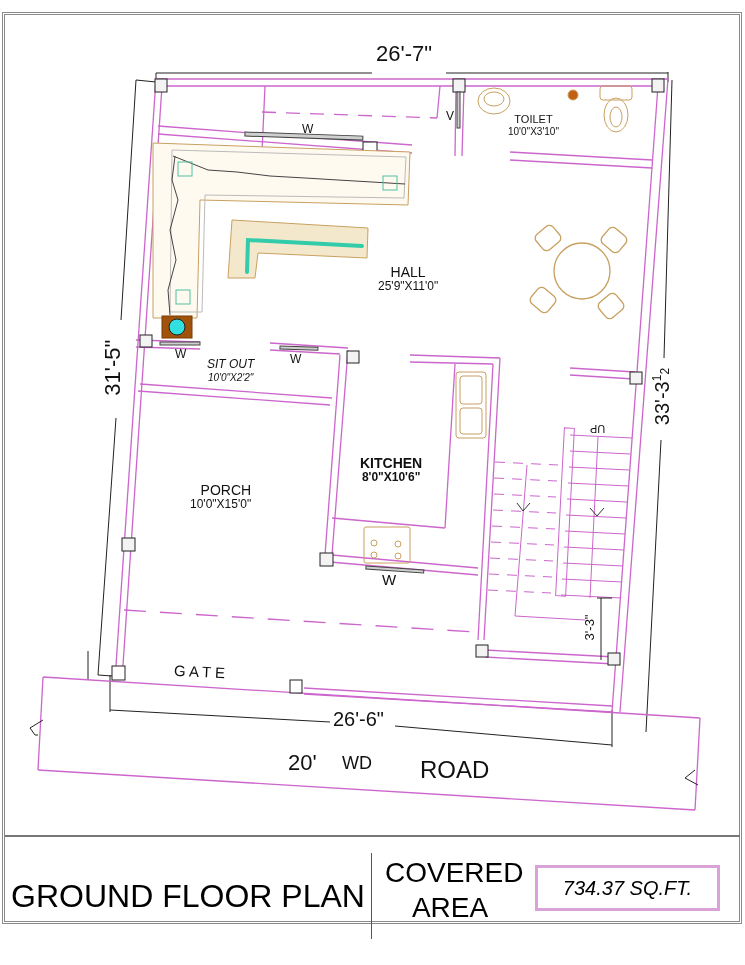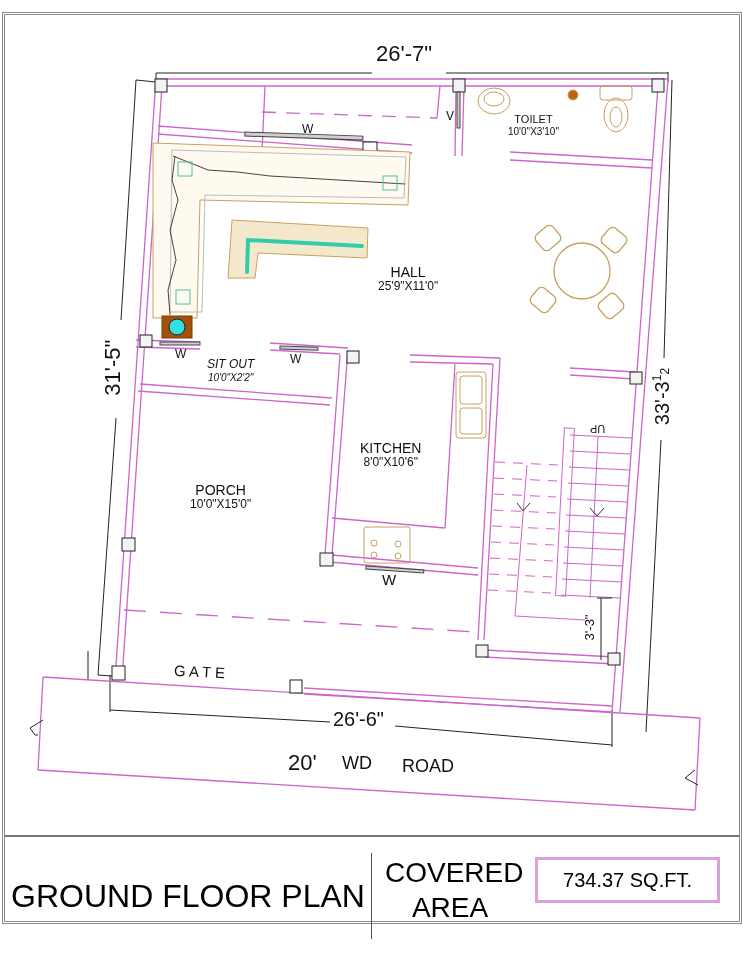--- a/index.html
+++ b/index.html
@@ -9,21 +9,21 @@
   .lbl { position:absolute; color:#111; font-family:"Liberation Sans", sans-serif; text-align:center; line-height:1.15; white-space:nowrap; }
   .room-name { font-size:14px; }
   .room-dim { font-size:12px; }
   .small-name { font-size:11px; }
   .small-dim { font-size:10px; }
   .dim { font-size:22px; }
   .win { font-size:12px; }
   .titleblock { position:absolute; left:5px; top:835px; width:735px; height:86px; border-top:2px solid #777; }
   .tb-left { position:absolute; left:0; top:16px; width:366px; height:86px; border-right:1px solid #555; display:flex; align-items:center; justify-content:center; font-size:32px; }
   .tb-cov { position:absolute; left:380px; top:18px; width:130px; text-align:center; font-size:28px; line-height:1.25; }
-  .tb-area { position:absolute; left:530px; top:20px; width:185px; height:46px; border:3px solid #d9a3d9; box-sizing:border-box; display:flex; align-items:center; justify-content:center; font-size:20px; }
+  .tb-area { position:absolute; left:530px; top:28px; width:185px; height:46px; border:3px solid #d9a3d9; box-sizing:border-box; display:flex; align-items:center; justify-content:center; font-size:20px;font-style:italic; }
 </style>
 </head>
 <body>
 
 <div class="sheet"></div>
 
 <svg class="plan" width="745" height="835" viewBox="0 0 745 835">
 
   <g stroke="#222" stroke-width="1" fill="none">
     <line x1="156" y1="73" x2="372" y2="73"></line>
@@ -236,39 +236,39 @@
   <div class="small-dim">10'0"X3'10"</div>
 </div>
 <div class="lbl" style="left:360px;top:264px;margin-left:18px;">
   <div class="room-name">HALL</div>
   <div class="room-dim">25'9"X11'0"</div>
 </div>
 <div class="lbl" style="left:207px;top:358px;font-style:italic;">
   <div class="room-dim">SIT OUT</div>
   <div class="small-dim">10'0"X2'2"</div>
 </div>
-<div class="lbl" style="left:360px;top:440px;">
+<div class="lbl" style="left:360px;top:455px;font-weight:bold;">
   <div class="room-name">KITCHEN</div>
   <div class="room-dim">8'0"X10'6"</div>
 </div>
-<div class="lbl" style="left:190px;top:482px;">
+<div class="lbl" style="left:190px;top:482px;text-align:right;">
   <div class="room-name">PORCH</div>
   <div class="room-dim">10'0"X15'0"</div>
 </div>
 
 <div class="lbl win" style="left:302px;top:123px;">W</div>
 <div class="lbl win" style="left:446px;top:110px;">V</div>
 <div class="lbl win" style="left:175px;top:348px;">W</div>
 <div class="lbl win" style="left:290px;top:353px;">W</div>
 <div class="lbl" style="left:382px;top:571px;font-size:15px;">W</div>
 
 <div class="lbl" style="left:174px;top:663px;font-size:15px;transform:rotate(3deg);">G A T E</div>
 <div class="lbl" style="left:288px;top:750px;font-size:22px;">20'</div>
 <div class="lbl" style="left:342px;top:753px;font-size:18px;">WD</div>
-<div class="lbl" style="left:402px;top:756px;font-size:18px;">ROAD</div>
+<div class="lbl" style="left:420px;top:756px;font-size:24px;">ROAD</div>
 <div class="lbl" style="left:590px;top:422px;font-size:11px;transform:rotate(180deg);">UP</div>
 
 <div class="titleblock">
   <div class="tb-left">GROUND FLOOR PLAN</div>
   <div class="tb-cov">
     <div>COVERED</div>
     <div>AREA</div>
   </div>
   <div class="tb-area">734.37 SQ.FT.</div>
 </div>

